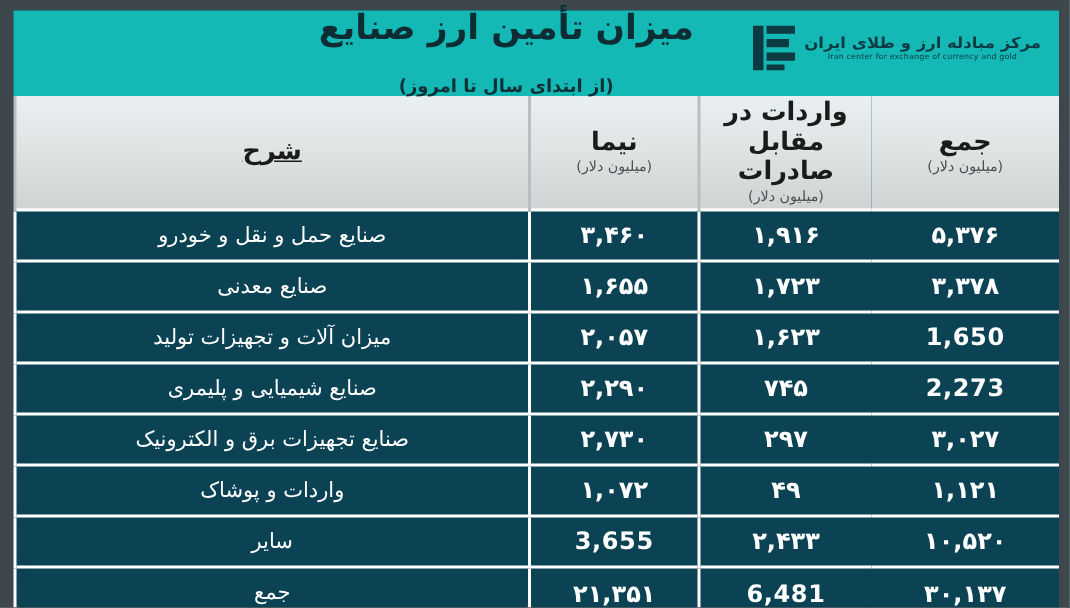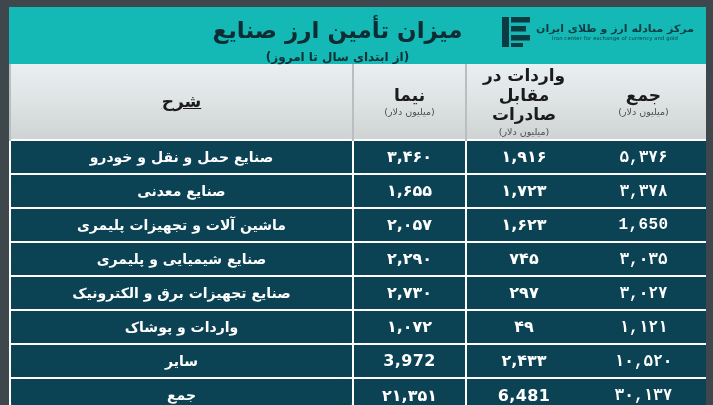--- a/index.html
+++ b/index.html
@@ -28,41 +28,41 @@
     flex-direction: column;
   }
 
   
   .banner {
     position: relative;
     height: 57px;
     flex: 0 0 57px;
     background: #14b8b4;
     display: flex;
-    align-items: flex-end;
+    align-items: flex-start;
     justify-content: center;
     box-sizing: border-box;
   }
   .banner-titles {
     text-align: center;
     line-height: 1.05;
     padding-right: 40px;
   }
   .banner-title {
     color: #0d2c33;
     font-size: 23px;
     font-weight: bold;
     letter-spacing: 0px;
     white-space: nowrap;
   }
   .banner-sub {
     color: #0d3037;
     font-size: 12px;
     font-weight: bold;
-    margin-top: 9px;
+    margin-top: 20px;
     white-space: nowrap;
   }
   .logo {
     position: absolute;
     right: 12px;
     top: 10px;
     display: flex;
     flex-direction: row-reverse;
     align-items: center;
     gap: 6px;
@@ -136,29 +136,29 @@
   tbody tr {
     height: 34px;
     background: #0b4354;
   }
   tbody td {
     color: #ffffff;
     border-top: 2px solid #ffffff;
     border-left: 2px solid #ffffff;
     padding: 0 6px;
   }
-  tbody td:first-child { border-left: none; font-family: Liberation Mono, monospace; }
+  tbody td:first-child { border-left: none; }
   .num {
     font-size: 16px;
     font-weight: bold;
     letter-spacing: 0.4px;
   }
   .desc {
     font-size: 14px;
-    font-weight: bold;
+    font-weight: normal;
     letter-spacing: 0px;
     border-radius: 16px;
   }
   tbody tr.total td { border-top: 2px solid #ffffff; }
 
   .col-sum   { width: 125px; }
   .col-imp   { width: 115px; }
   .col-nima  { width: 113px; }
   .col-desc  { width: auto; }
 </style>
@@ -225,44 +225,44 @@
           <tr>
             <td class="num">۳,۳۷۸</td>
             <td class="num">۱,۷۲۳</td>
             <td class="num">۱,۶۵۵</td>
             <td class="desc">صنایع معدنی</td>
           </tr>
           <tr>
             <td class="num">1,650</td>
             <td class="num">۱,۶۲۳</td>
             <td class="num">۲,۰۵۷</td>
-            <td class="desc">ماشین آلات و تجهیزات پلیمری</td>
-          </tr>
-          <tr>
-            <td class="num">۳,۰۳۵</td>
+            <td class="desc">میزان آلات و تجهیزات تولید</td>
+          </tr>
+          <tr>
+            <td class="num">2,273</td>
             <td class="num">۷۴۵</td>
             <td class="num">۲,۲۹۰</td>
             <td class="desc">صنایع شیمیایی و پلیمری</td>
           </tr>
           <tr>
             <td class="num">۳,۰۲۷</td>
             <td class="num">۲۹۷</td>
             <td class="num">۲,۷۳۰</td>
             <td class="desc">صنایع تجهیزات برق و الکترونیک</td>
           </tr>
           <tr>
             <td class="num">۱,۱۲۱</td>
             <td class="num">۴۹</td>
             <td class="num">۱,۰۷۲</td>
             <td class="desc">واردات و پوشاک</td>
           </tr>
           <tr>
             <td class="num">۱۰,۵۲۰</td>
             <td class="num">۲,۴۳۳</td>
-            <td class="num">3,972</td>
+            <td class="num">3,655</td>
             <td class="desc">سایر</td>
           </tr>
           <tr class="total">
             <td class="num">۳۰,۱۳۷</td>
             <td class="num">6,481</td>
             <td class="num">۲۱,۳۵۱</td>
             <td class="desc">جمع</td>
           </tr>
         </tbody>
     </table>

